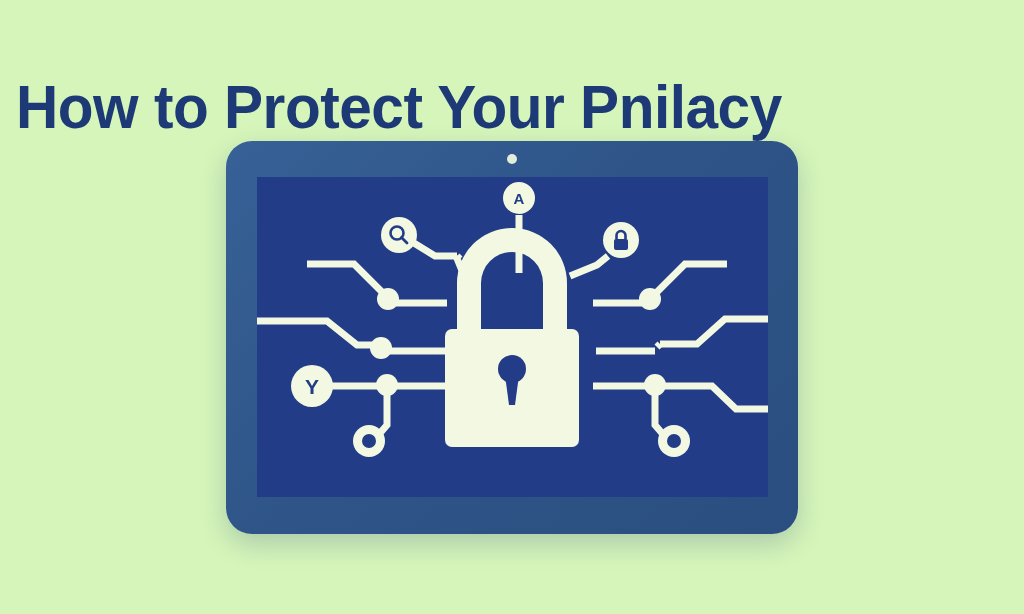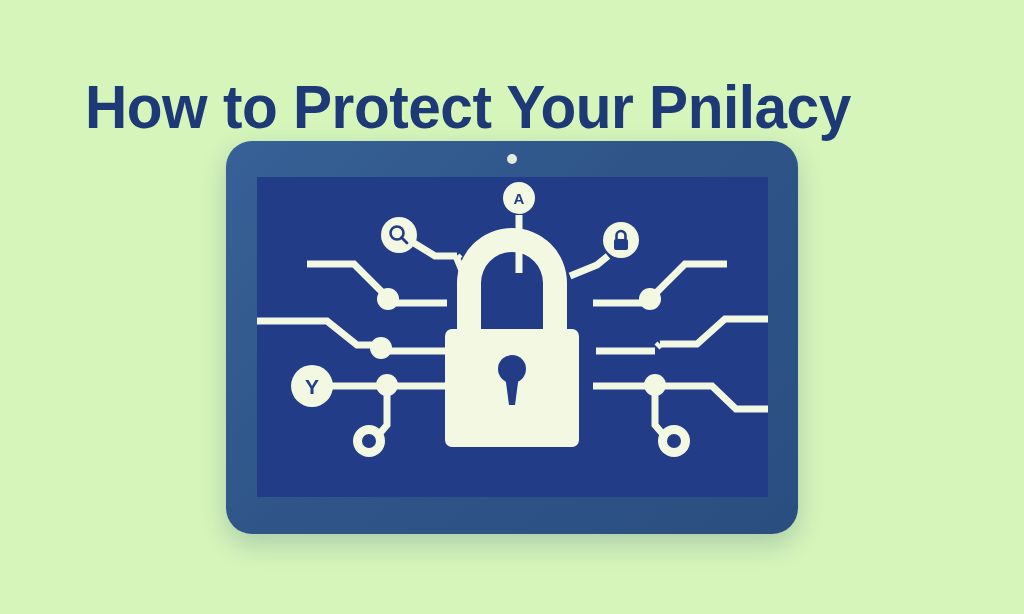--- a/index.html
+++ b/index.html
@@ -19,21 +19,21 @@
     position: absolute;
     inset: 0;
     background: #d5f5ba;
   }
   
   #title-bar {
     position: absolute;
     left: 0;
     top: 34px;
     width: 936px;
-    text-align: center;
+    text-align: left;
   }
   #page-title {
     display: inline-block;
     font-family: "Liberation Sans", sans-serif;
     font-weight: 700;
     font-size: 61px;
     line-height: 1.05;
     letter-spacing: -0.5px;
     color: #1e3a76;
     transform: scaleX(0.96);

